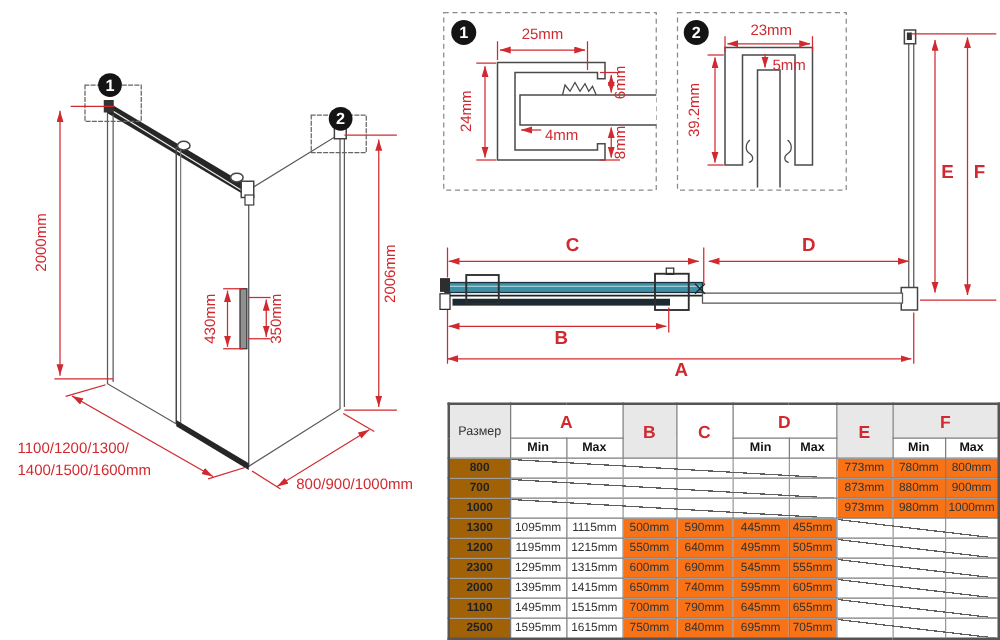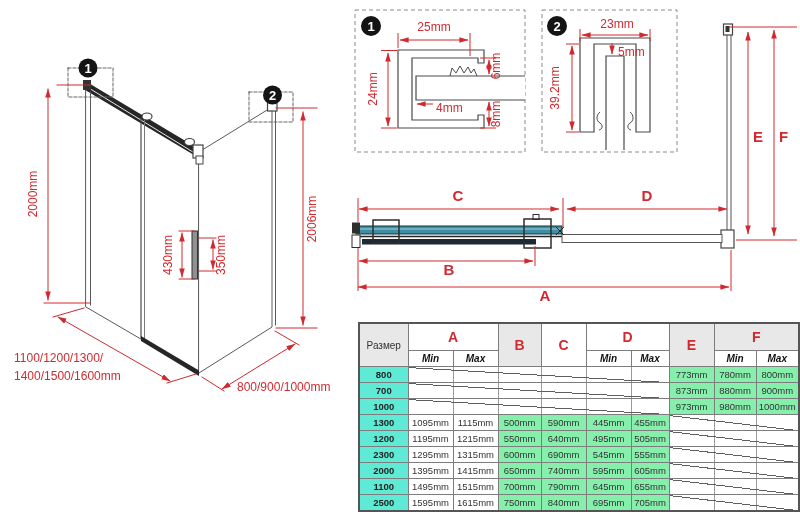--- a/index.html
+++ b/index.html
@@ -12,24 +12,24 @@
   .badge{font-size:13px;font-weight:bold;fill:#fff;text-anchor:middle;}
   
   #sizetable{position:absolute;left:358px;top:322px;}
   table{border-collapse:collapse;table-layout:fixed;width:440px;background:#fff;}
   td,th{border:1px solid #7d7d7d;padding:0;text-align:center;vertical-align:middle;
         font-size:9.5px;color:#333;overflow:hidden;white-space:nowrap;}
   table{border:2px solid #555;}
   tr.h1 th{height:26px;font-size:14px;font-weight:bold;color:#d02a30;background:#fff;}
   tr.h1 th.hg{background:#e8e8e8;}
   tr.h1 th.szh{font-size:10px;font-weight:normal;color:#333;}
-  tr.h2 th{height:15px;font-size:10px;font-weight:bold;color:#111;background:#fff;font-style:italic;}
+  tr.h2 th{height:15px;font-size:10px;font-weight:bold;color:#111;background:#fff;}
   tr.dr td{height:15px;}
-  td.sz{background:#5eead4;font-weight:bold;color:#222;font-size:9.5px;}
-  td.sh{background:#86efac;}
+  td.sz{background:#a16207;font-weight:bold;color:#222;font-size:9.5px;}
+  td.sh{background:#f97316;}
   td.x6, td.x3{background-color:#fff;background-repeat:no-repeat;}
   td.x6{
     background-image:
       linear-gradient(to top right,transparent calc(50% - 1.1px),#5e5e5e calc(50% - 1.1px),#5e5e5e calc(50% - 0.1px),transparent calc(50% - 0.1px)),
       linear-gradient(#9a9a9a,#9a9a9a),linear-gradient(#9a9a9a,#9a9a9a),
       linear-gradient(#9a9a9a,#9a9a9a),linear-gradient(#9a9a9a,#9a9a9a),
       linear-gradient(#9a9a9a,#9a9a9a);
     background-size:100% 100%,1px 100%,1px 100%,1px 100%,1px 100%,1px 100%;
     background-position:0 0,44px 0,89px 0,132px 0,177px 0,222px 0;}
   td.x3{

